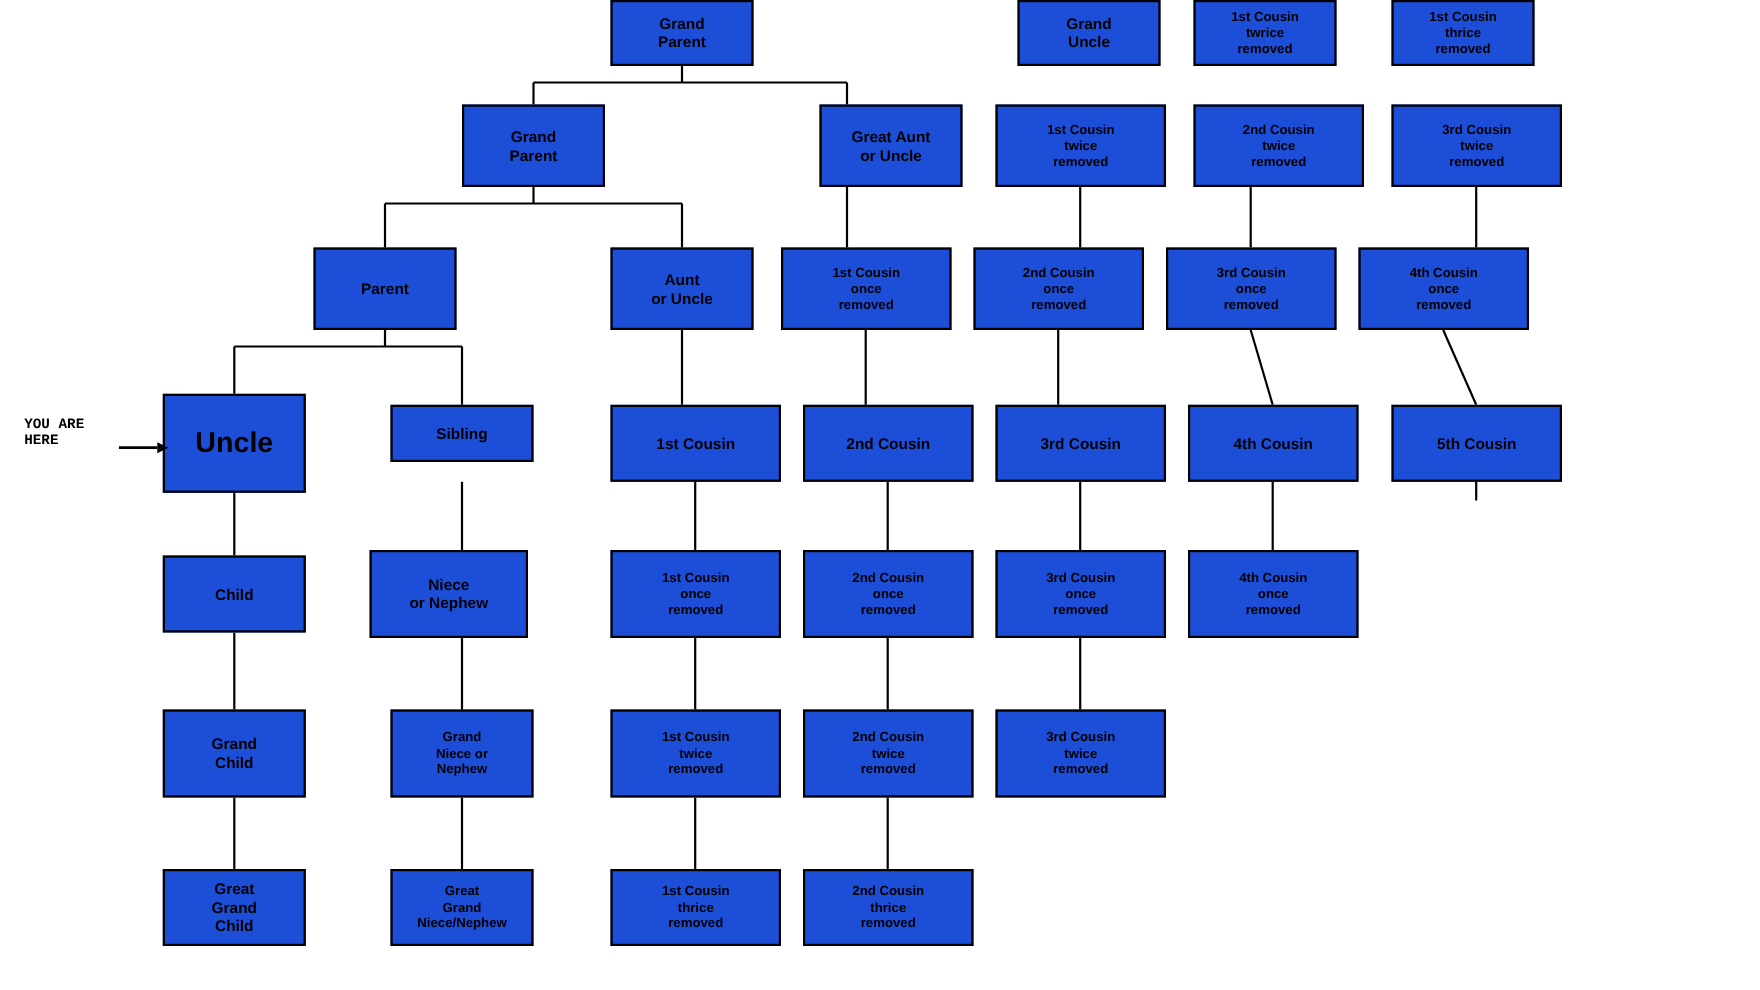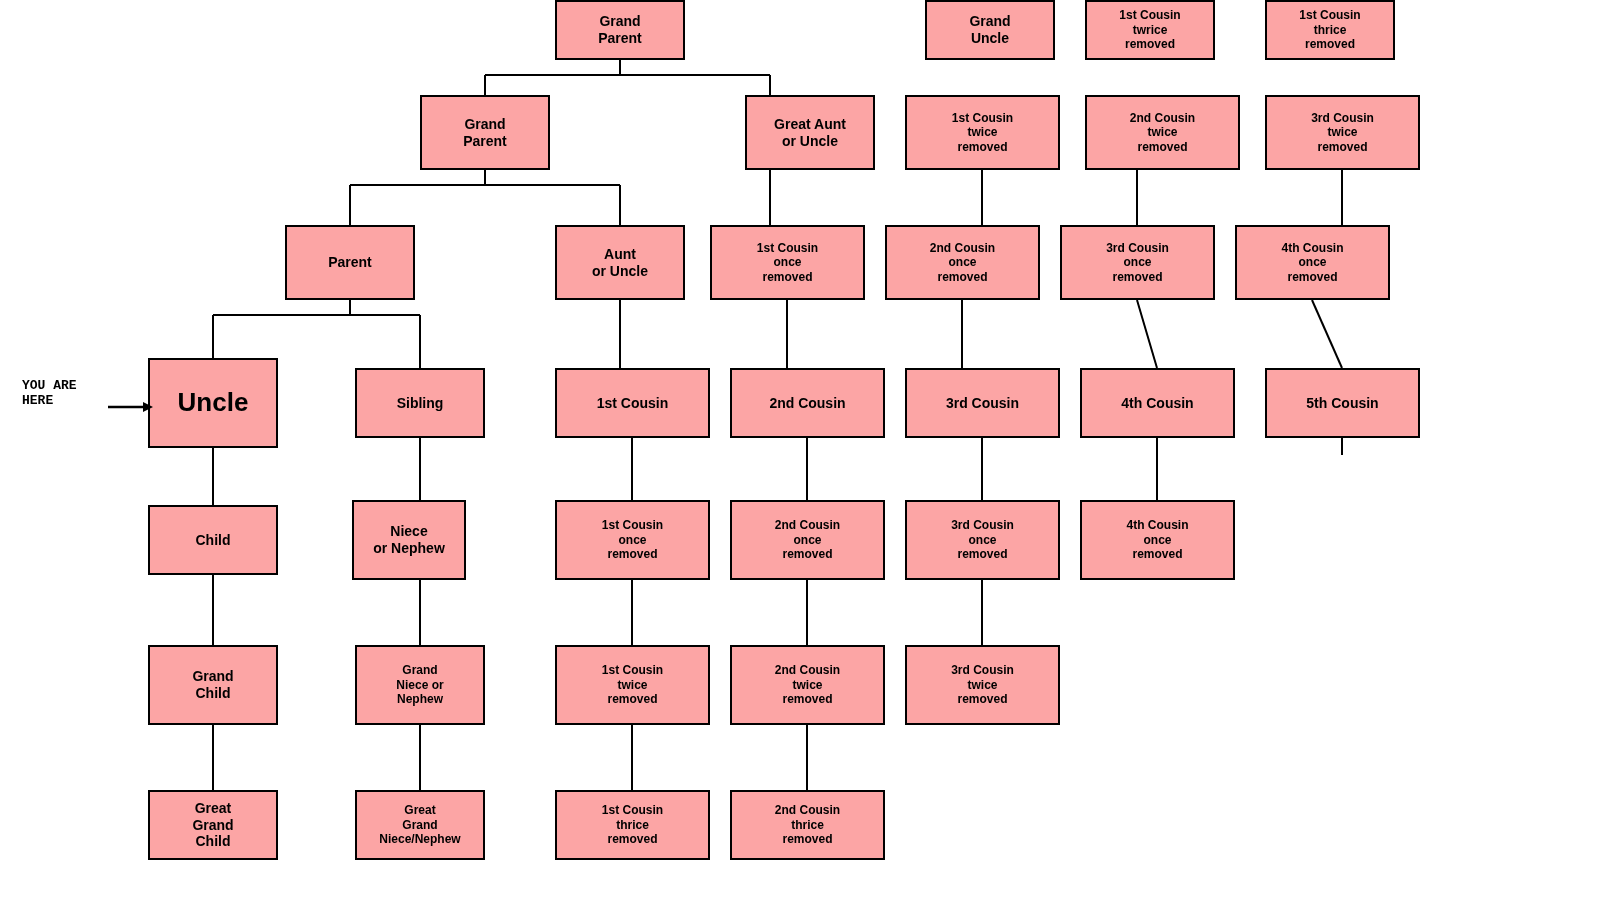--- a/index.html
+++ b/index.html
@@ -18,21 +18,21 @@
       position: absolute;
       top: 0; left: 0;
       width: 1600px;
       height: 900px;
       pointer-events: none;
       z-index: 0;
     }
     .node {
       position: absolute;
       border: 2.5px solid #000;
-      background: #fca5a5;
+      background: #1d4ed8;
       display: flex;
       align-items: center;
       justify-content: center;
       text-align: center;
       font-family: Arial, sans-serif;
       font-size: 14px;
       font-weight: bold;
       z-index: 1;
       line-height: 1.2;
     }
@@ -129,23 +129,23 @@
       <polygon points="35,4 45,9 35,14" fill="#000"></polygon>
     </svg>
   </div>
 
 <div class="node" style="left: 555px; top: 0px; width: 130px; height: 60px; font-size: 14px;">Grand<br>Parent</div>
     <div class="node" style="left: 420px; top: 95px; width: 130px; height: 75px; font-size: 14px;">Grand<br>Parent</div>
     <div class="node" style="left: 705px; top: 95px; width: 130px; height: 75px; font-size: 14px; margin-left: 40px;">Great Aunt<br>or Uncle</div>
     <div class="node" style="left: 285px; top: 225px; width: 130px; height: 75px; font-size: 14px;">Parent</div>
     <div class="node" style="left: 555px; top: 225px; width: 130px; height: 75px; font-size: 14px;">Aunt<br>or Uncle</div>
     <div class="node self-node" style="left: 148px; top: 358px; width: 130px; height: 90px; font-size: 26px;">Uncle</div>
-    <div class="node" style="left: 355px; top: 368px; width: 130px; height: 70px; font-size: 14px;">Sibling</div>
+    <div class="node" style="left: 355px; top: 368px; width: 130px; height: 52px; font-size: 14px;">Sibling</div>
     <div class="node" style="left: 148px; top: 505px; width: 130px; height: 70px; font-size: 14px;">Child</div>
-    <div class="node" style="left: 352px; top: 500px; width: 114px; height: 80px; font-size: 14px;">Niece<br>or Nephew</div>
+    <div class="node" style="left: 336px; top: 500px; width: 144px; height: 80px; font-size: 14px;">Niece<br>or Nephew</div>
     <div class="node" style="left: 148px; top: 645px; width: 130px; height: 80px; font-size: 14px;">Grand<br>Child</div>
     <div class="node" style="left: 355px; top: 645px; width: 130px; height: 80px; font-size: 12px;">Grand<br>Niece or<br>Nephew</div>
     <div class="node" style="left: 148px; top: 790px; width: 130px; height: 70px; font-size: 14px;">Great<br>Grand<br>Child</div>
     <div class="node" style="left: 355px; top: 790px; width: 130px; height: 70px; font-size: 12px;">Great<br>Grand<br>Niece/Nephew</div>
     <div class="node" style="left: 905px; top: 95px; width: 155px; height: 75px; font-size: 12px;">1st Cousin<br>twice<br>removed</div>
     <div class="node" style="left: 710px; top: 225px; width: 155px; height: 75px; font-size: 12px;">1st Cousin<br>once<br>removed</div>
     <div class="node" style="left: 555px; top: 368px; width: 155px; height: 70px; font-size: 14px;">1st Cousin</div>
     <div class="node" style="left: 555px; top: 500px; width: 155px; height: 80px; font-size: 12px;">1st Cousin<br>once<br>removed</div>
     <div class="node" style="left: 555px; top: 645px; width: 155px; height: 80px; font-size: 12px;">1st Cousin<br>twice<br>removed</div>
     <div class="node" style="left: 555px; top: 790px; width: 155px; height: 70px; font-size: 12px;">1st Cousin<br>thrice<br>removed</div>

